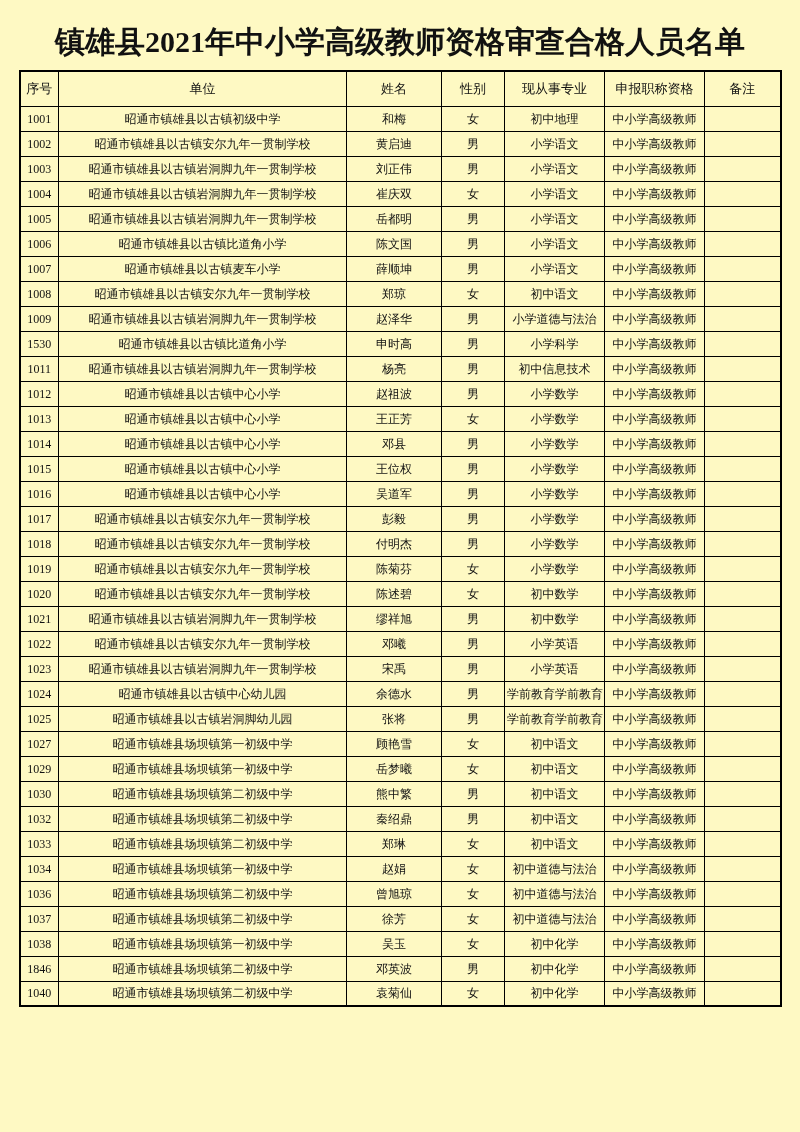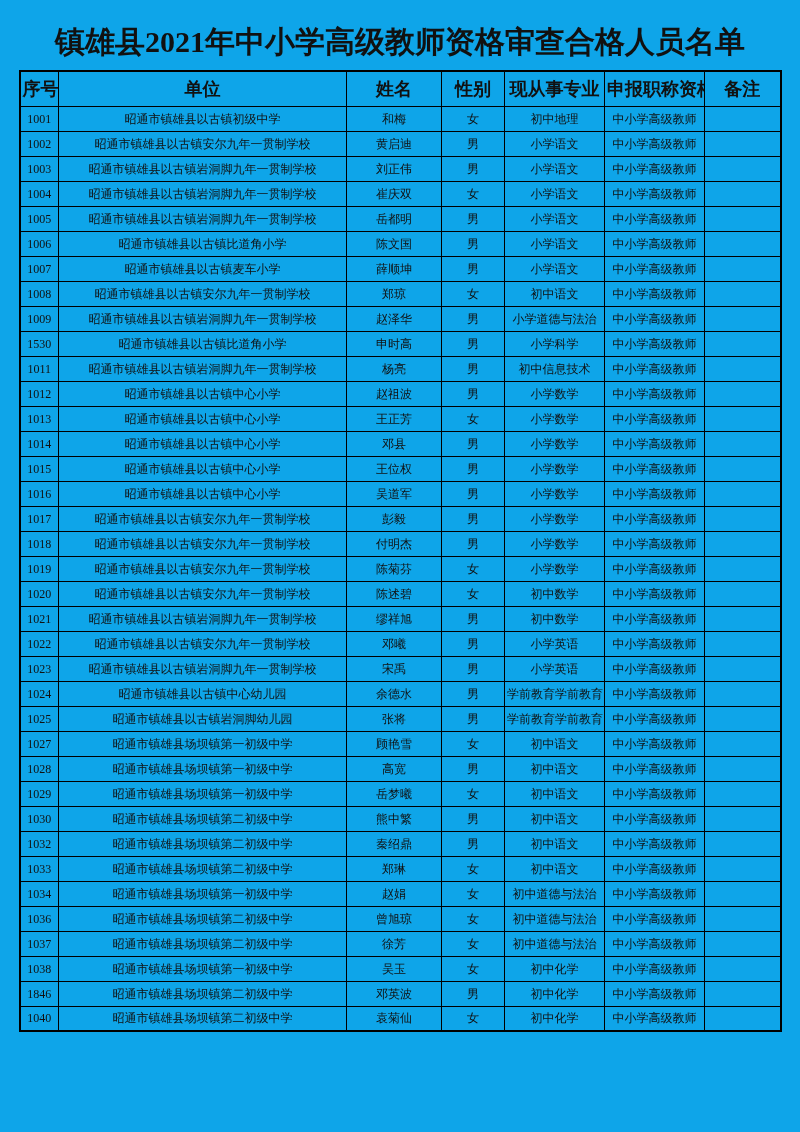--- a/index.html
+++ b/index.html
@@ -7,21 +7,21 @@
     padding: 0;
     background: #ffffff;
     width: 800px;
     height: 1132px;
     font-family: "Liberation Serif", "DejaVu Serif", serif;
     color: #111111;
   }
   .page {
     width: 800px;
     height: 1132px;
-    background: #0ea5e9;
+    background: #fef9c3;
     overflow: hidden;
   }
   .doc-title {
     text-align: center;
     font-weight: bold;
     font-size: 30px;
     letter-spacing: 0px;
     padding-top: 24px;
     line-height: 36px;
     white-space: nowrap;
@@ -38,22 +38,22 @@
     text-align: center;
     vertical-align: middle;
     padding: 0 2px;
     overflow: hidden;
     white-space: nowrap;
   }
   table.roster thead tr {
     height: 35px;
   }
   table.roster thead th {
-    font-size: 18px;
-    font-weight: bold;
+    font-size: 13px;
+    font-weight: normal;
   }
   table.roster tbody tr {
     height: 25px;
   }
   table.roster tbody td {
     font-size: 12px;
     line-height: 1;
   }
   col.c-no     { width: 39px; }
   col.c-unit   { width: 288px; }
@@ -320,29 +320,20 @@
         <tr>
       <td>1027</td>
       <td>昭通市镇雄县场坝镇第一初级中学</td>
       <td>顾艳雪</td>
       <td>女</td>
       <td>初中语文</td>
       <td>中小学高级教师</td>
       <td></td>
     </tr>
         <tr>
-      <td>1028</td>
-      <td>昭通市镇雄县场坝镇第一初级中学</td>
-      <td>高宽</td>
-      <td>男</td>
-      <td>初中语文</td>
-      <td>中小学高级教师</td>
-      <td></td>
-    </tr>
-        <tr>
       <td>1029</td>
       <td>昭通市镇雄县场坝镇第一初级中学</td>
       <td>岳梦曦</td>
       <td>女</td>
       <td>初中语文</td>
       <td>中小学高级教师</td>
       <td></td>
     </tr>
         <tr>
       <td>1030</td>

